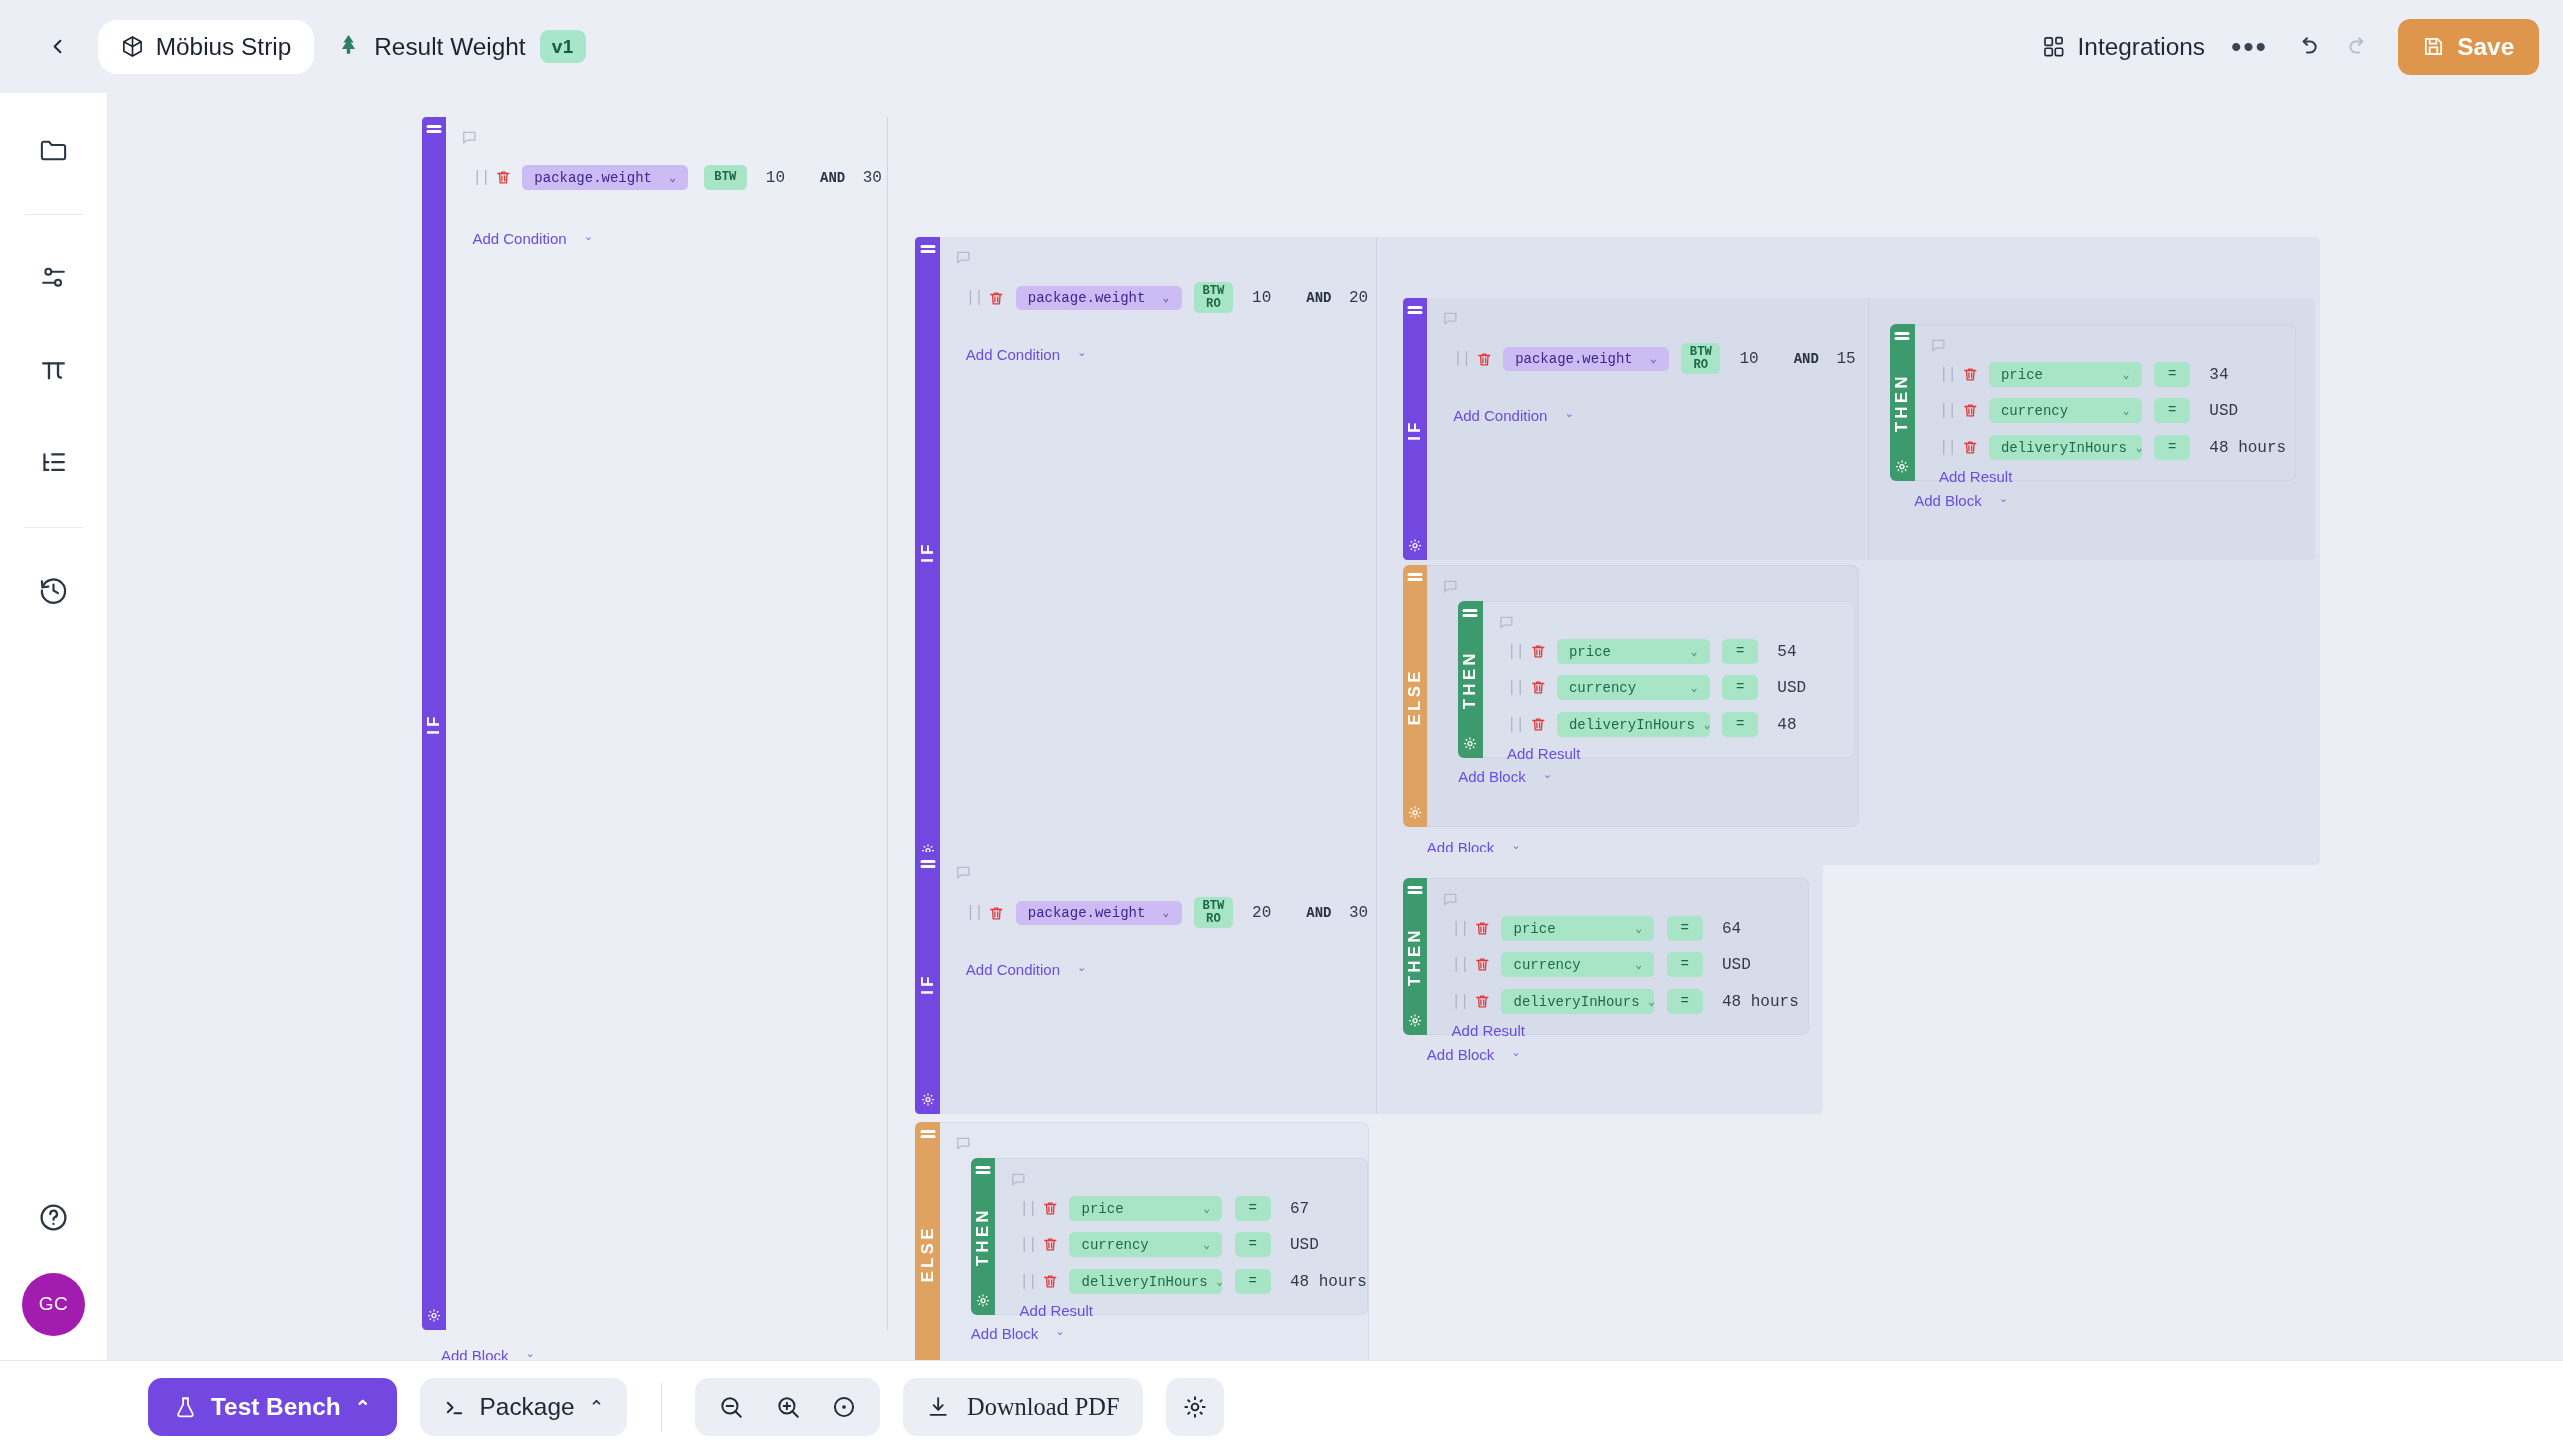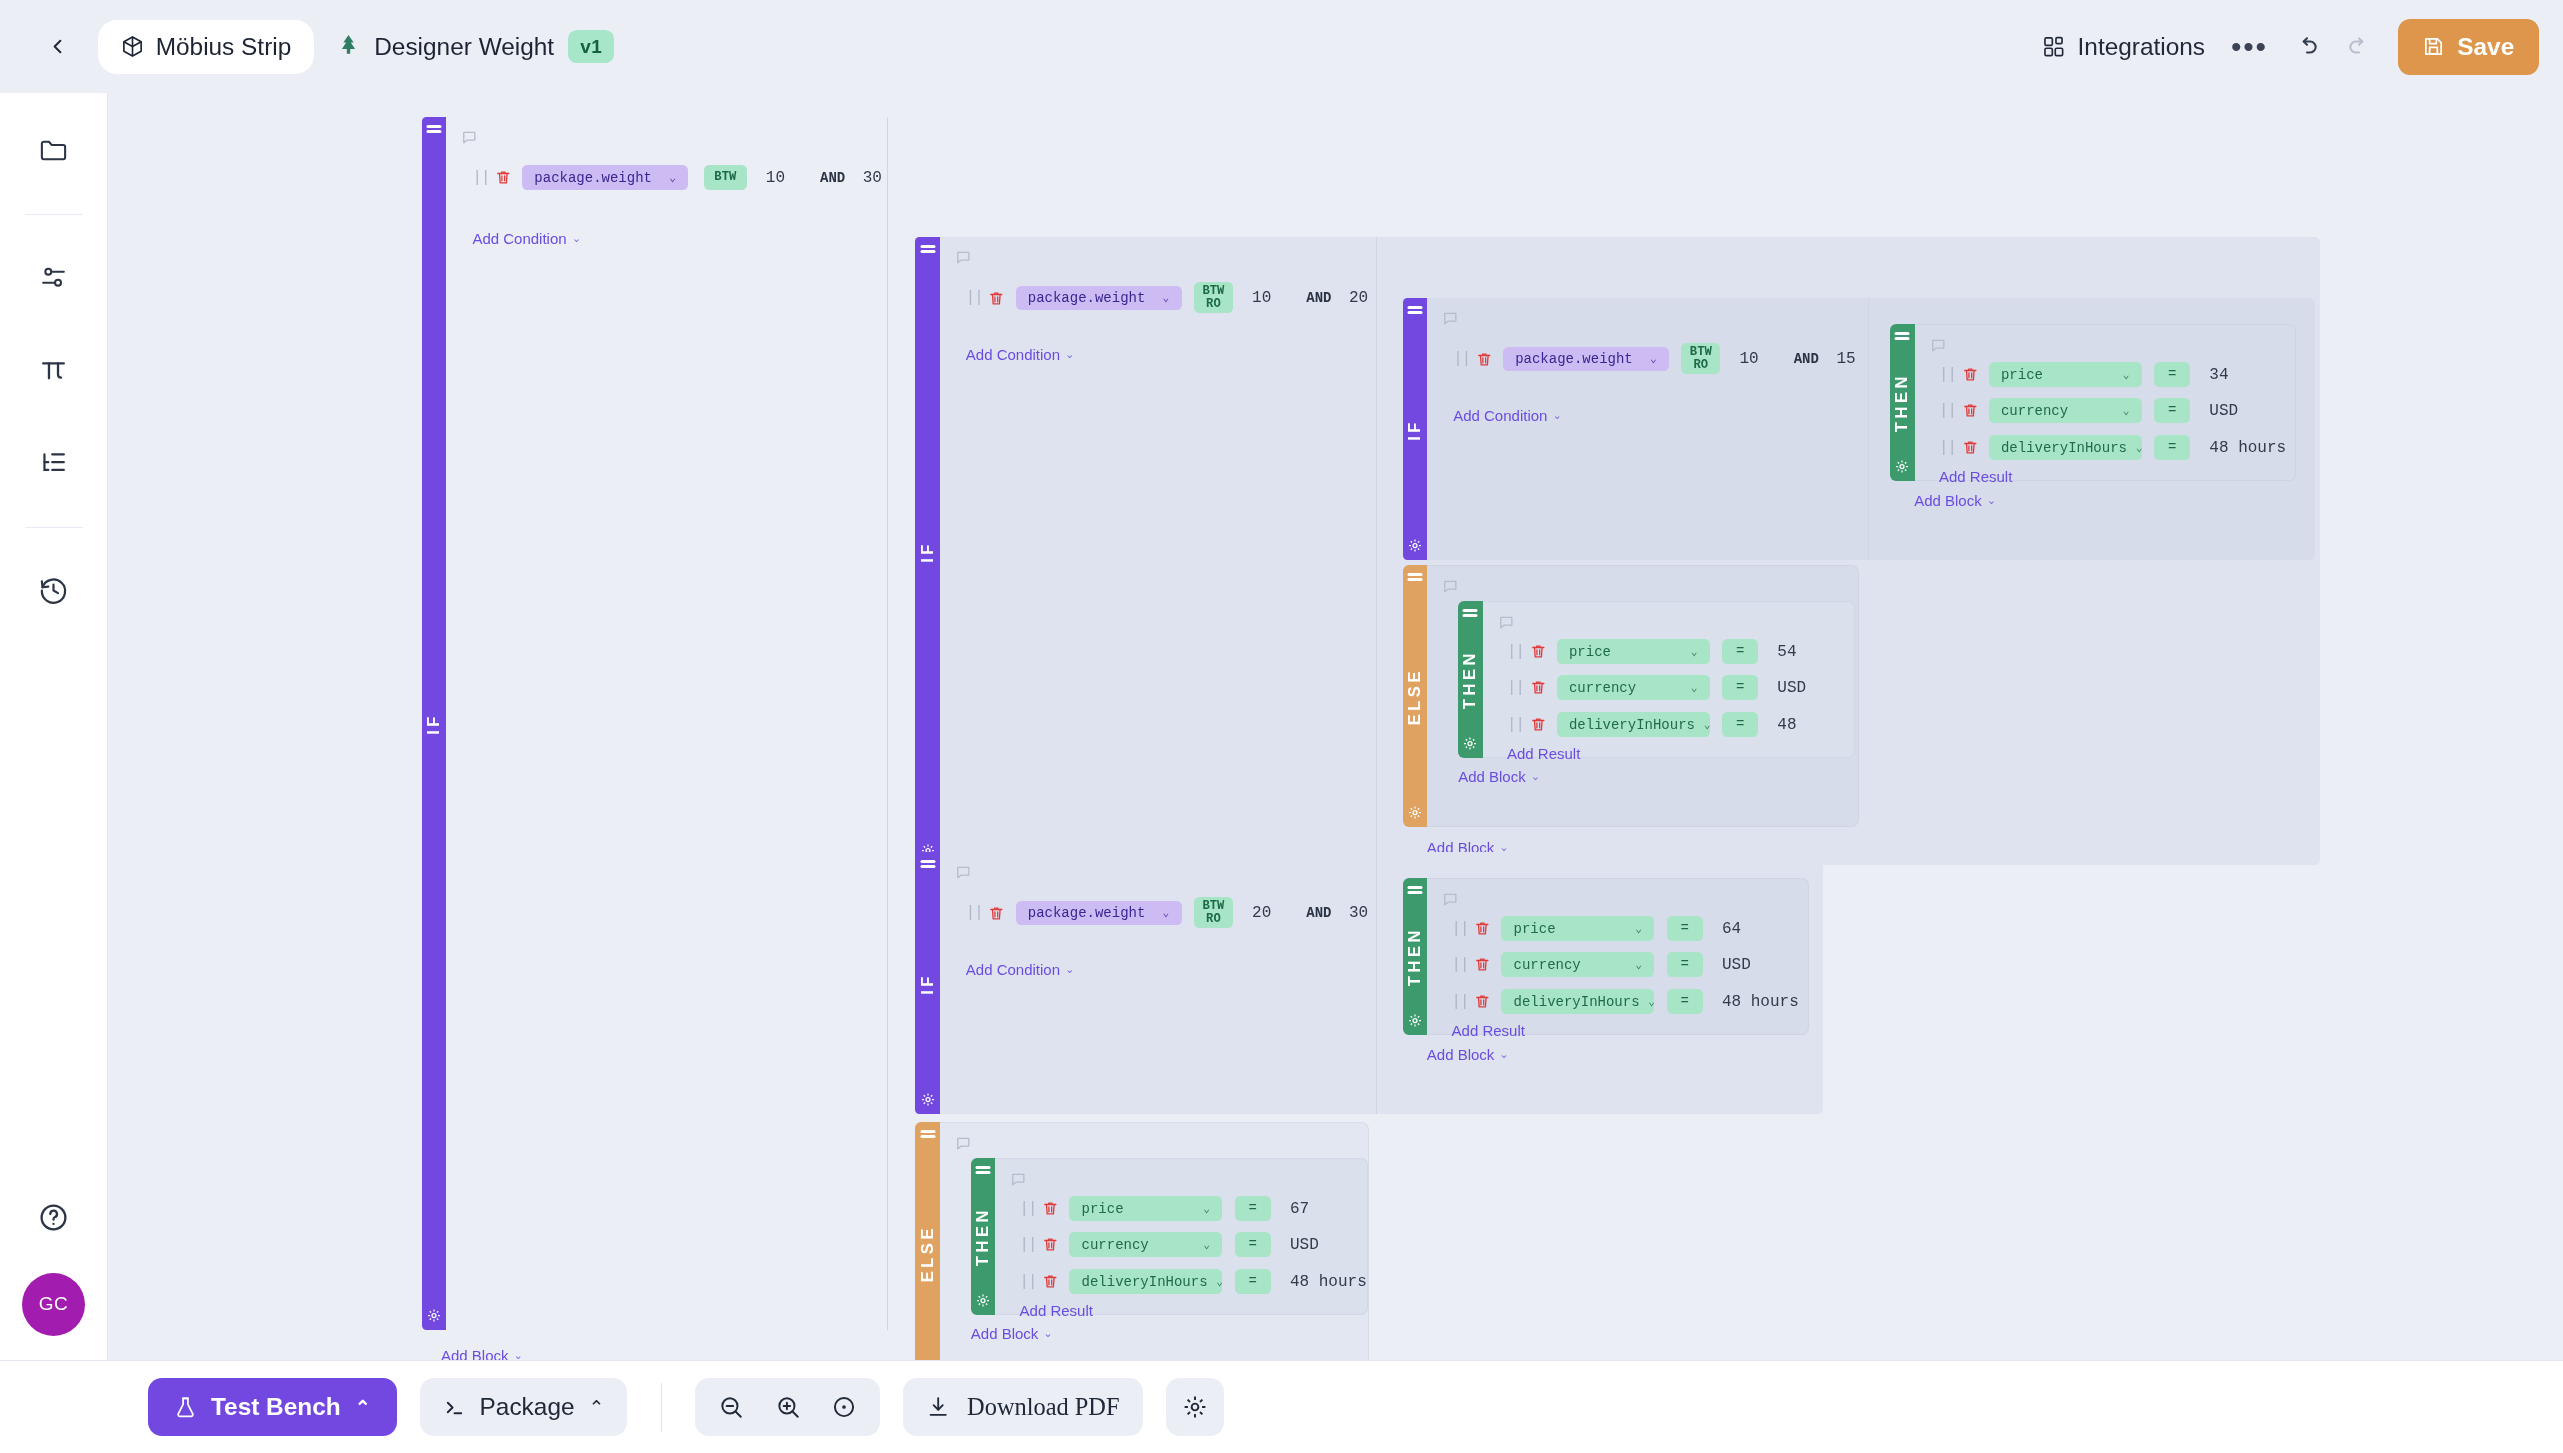--- a/index.html
+++ b/index.html
@@ -160,21 +160,21 @@
   .op.two-line { padding: 2.6px 8.7px; min-height: 24.4px; }
   .op.eq { padding: 0 14px; height: 24.4px; font-size: 14px; font-weight:400; }
   .val {
     font-family: "Liberation Mono", monospace; font-size: 16px; color: #323b4c;
     white-space: nowrap;
   }
   .and { font-family:"Liberation Mono", monospace; font-size:14px; font-weight:700; color:#2b3445; }
 
   .addlink {
     position: absolute; color: #6a4ce0; font-size: 15px; cursor: pointer;
-    display: flex; align-items: center; gap: 5px; white-space: nowrap;
+    display: flex; align-items: flex-start; gap: 17px; white-space: nowrap;
   }
   .addlink .chev { font-size: 11.3px; }
 
   .divider-v { position: absolute; top: 0; bottom: 0; width: 0.9px; background: #cfd5e4; }
 
   
   .bottombar {
     height: 93px; flex: 0 0 93px; background: #ffffff;
     border-top: 0.9px solid #e4e8f1;
     display: flex; align-items: center; padding: 0 0 0 108px; gap: 0;
@@ -226,21 +226,21 @@
       </span>
       <span>Möbius Strip</span>
     </div>
 
     <div class="doc-group">
       <span class="tree-icon">
         <svg width="23" height="24.4" viewBox="0 0 24 26" fill="#2f7d63">
             <path d="M12 1 6.5 9h3L5 16h5.2v5h3.6v-5H19l-4.5-7h3z"></path>
           </svg>
       </span>
-      <span>Designer Weight</span>
+      <span>Result Weight</span>
       <span class="ver-badge">v1</span>
     </div>
 
 
     <div class="top-right">
       <div class="integrations">
         <span style="display:flex">
           <svg width="23.6" height="23.6" viewBox="0 0 24 24" fill="none" stroke="#222a3a" stroke-width="1.7">
               <rect x="3" y="3" width="7.5" height="7.5" rx="1.4"></rect>
               <rect x="3" y="13.5" width="7.5" height="7.5" rx="1.4"></rect>

